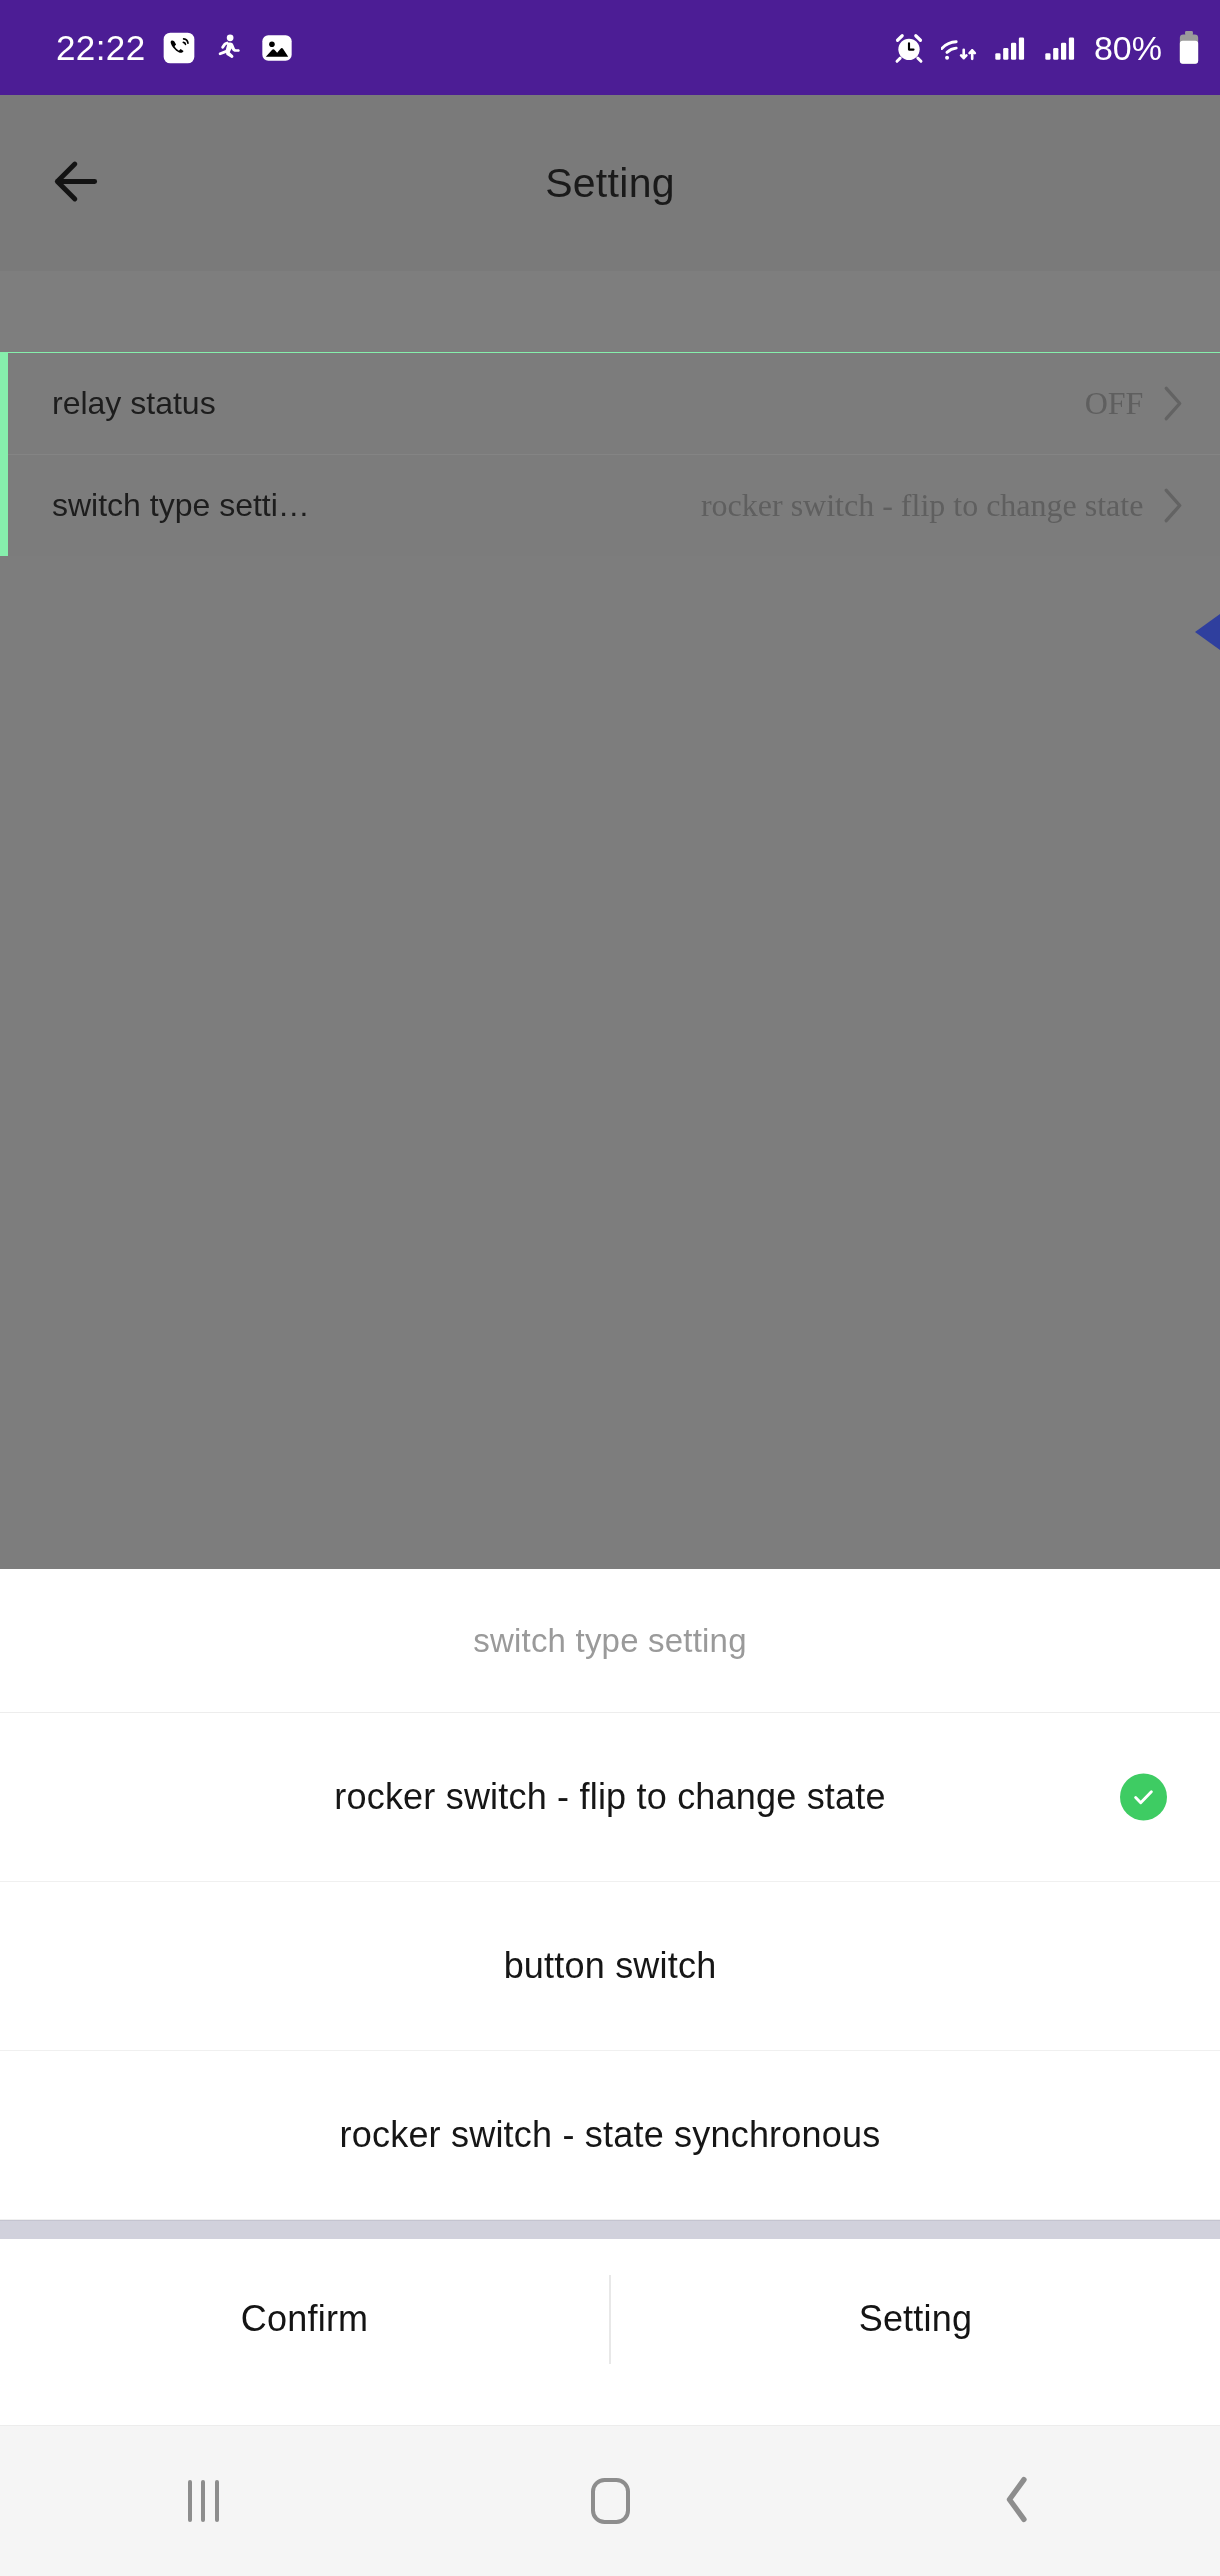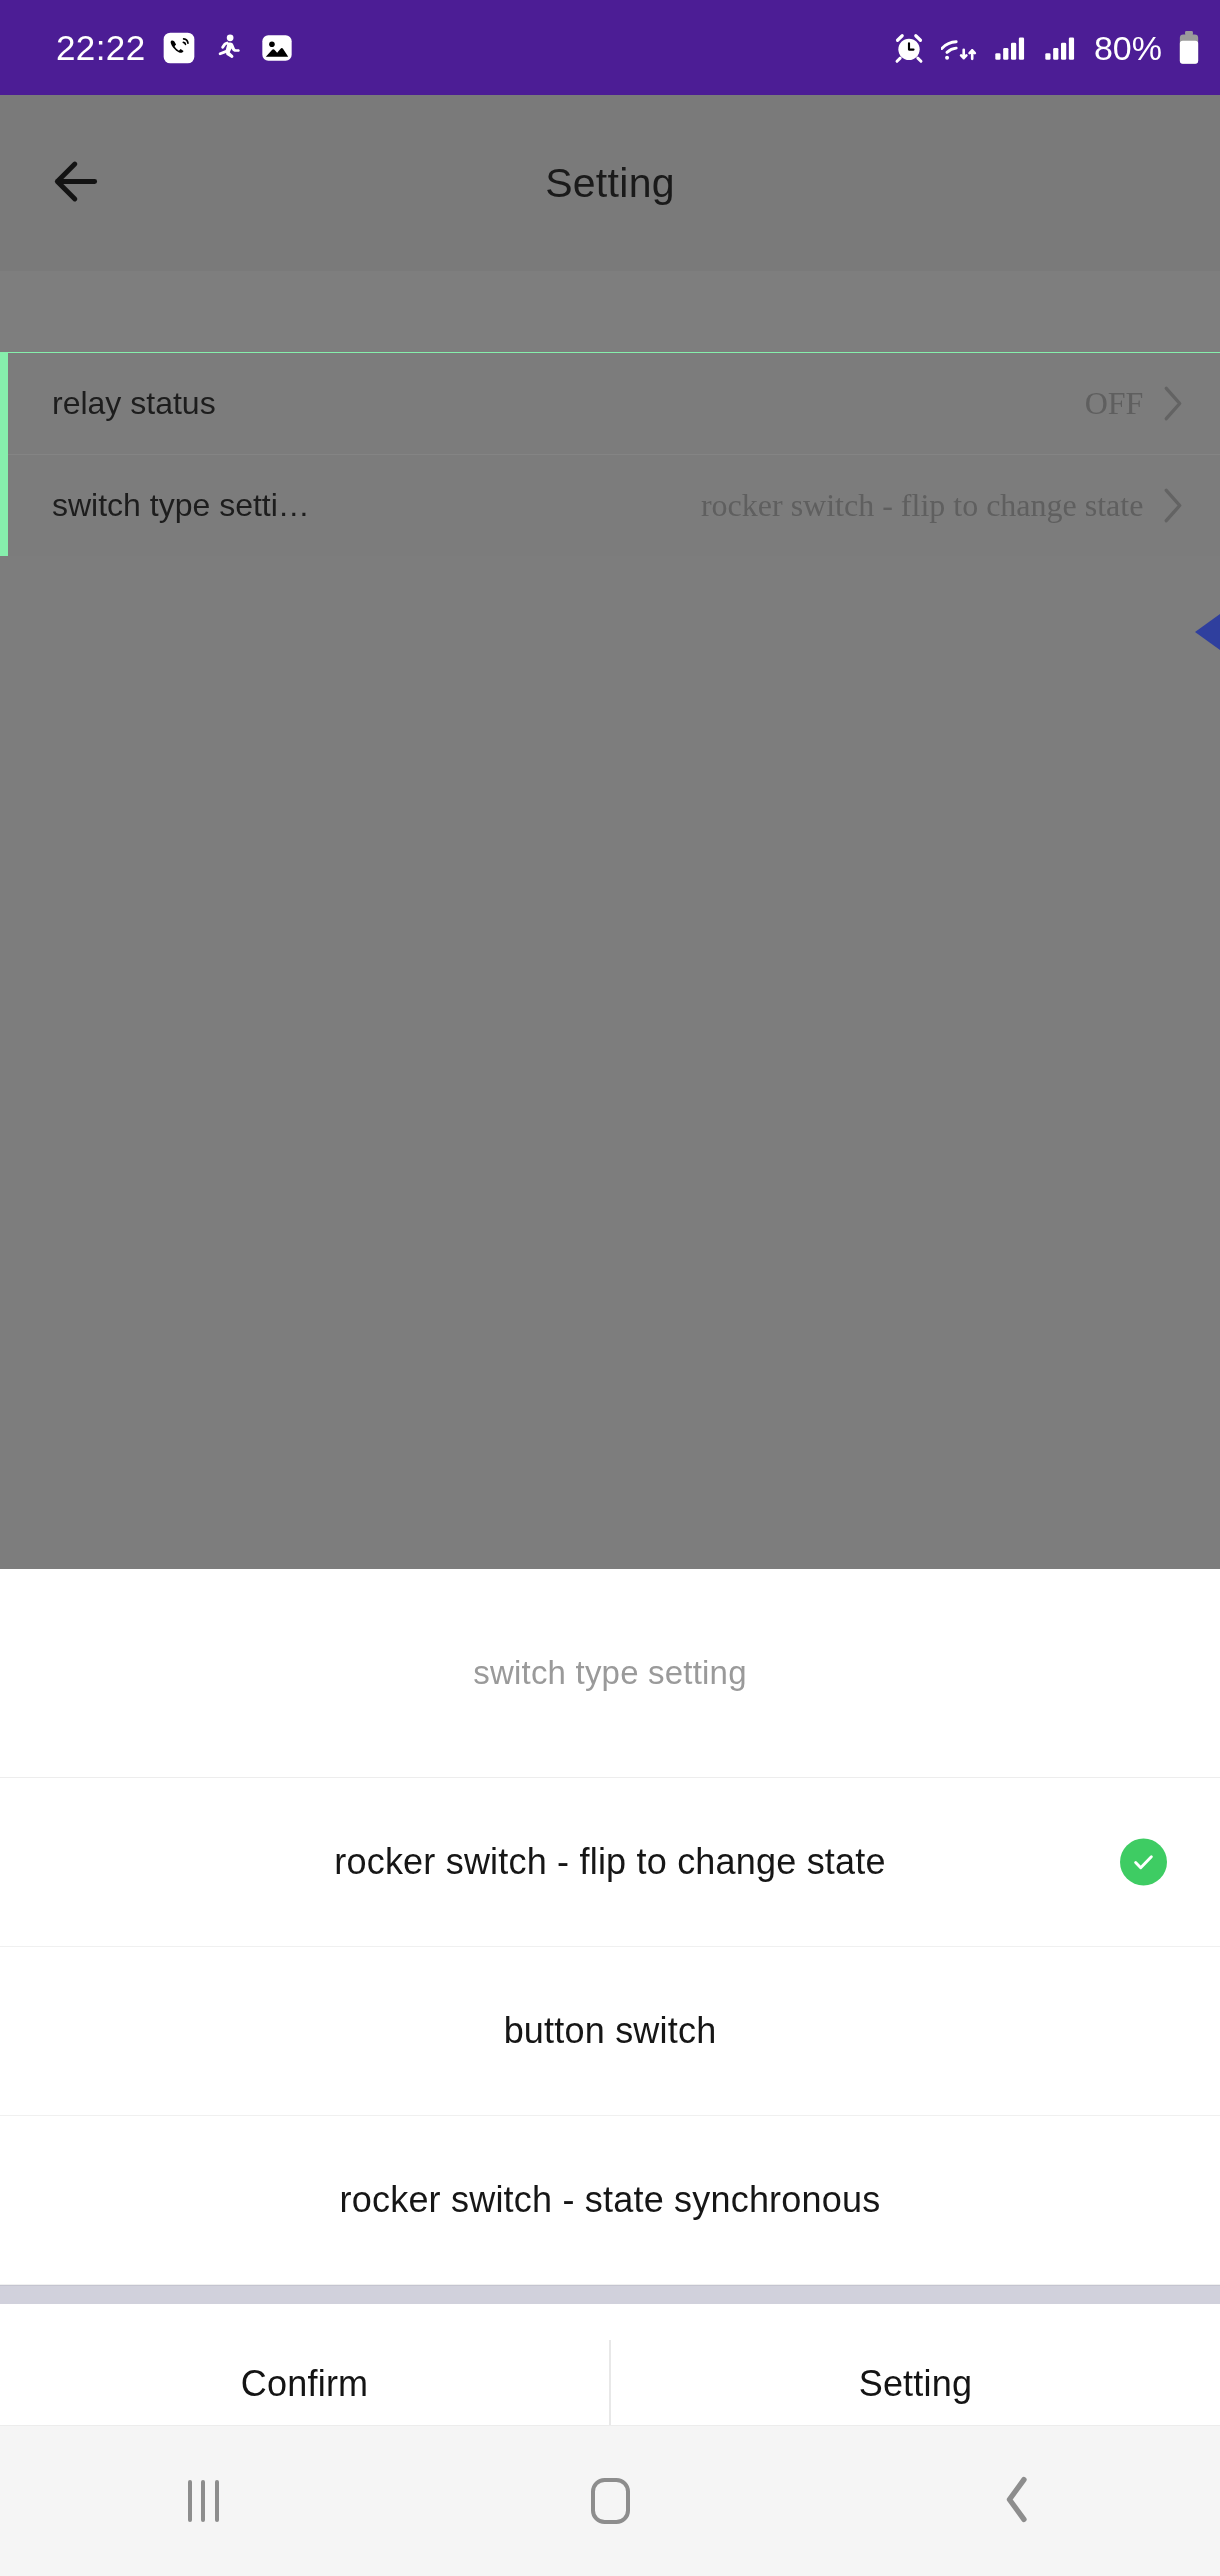--- a/index.html
+++ b/index.html
@@ -68,21 +68,21 @@
     border-bottom:18.6px solid transparent;
     border-right:25.4px solid #2f3f9e;
   }
 
   
   .sheet{
     position:absolute; top:1569px; left:0; width:1220px; height:856px;
     background:#ffffff;
   }
   .sheet-title{
-    width:100%; height:209px; display:flex; align-items:center; justify-content:center;
+    width:100%; height:144px; display:flex; align-items:center; justify-content:center;
     font-size:33px; color:#9a9a9a; letter-spacing:0.2px;
     border-bottom:1.7px solid #ededed;
   }
   .opt{
     position:relative; width:100%; height:169px;
     display:flex; align-items:center; justify-content:center;
     border-bottom:1.7px solid #f0f0f0;
   }
   .opt:last-of-type{ border-bottom:none; }
   .opt-label{ font-size:36px; color:#161616; letter-spacing:0.2px; }

